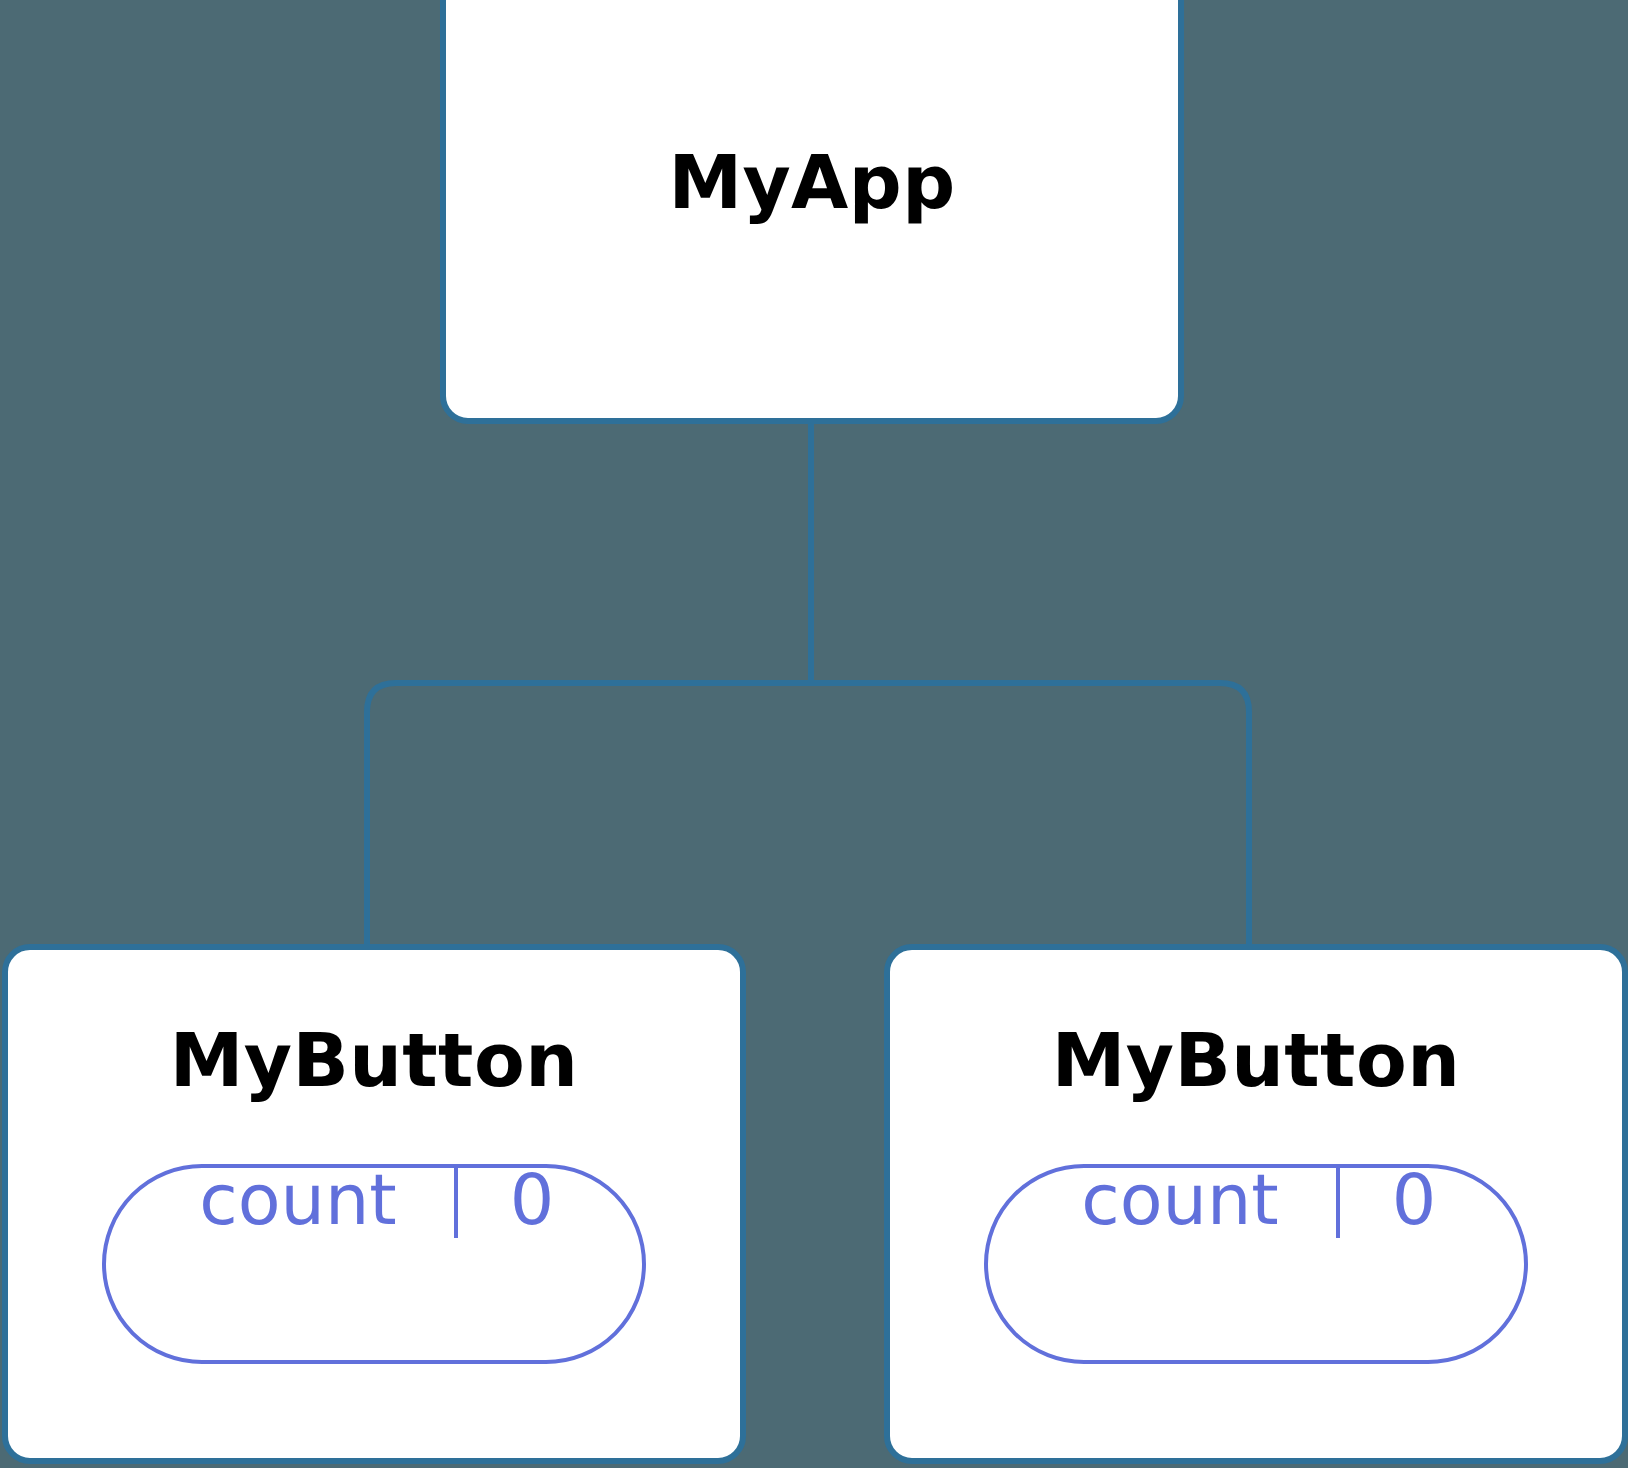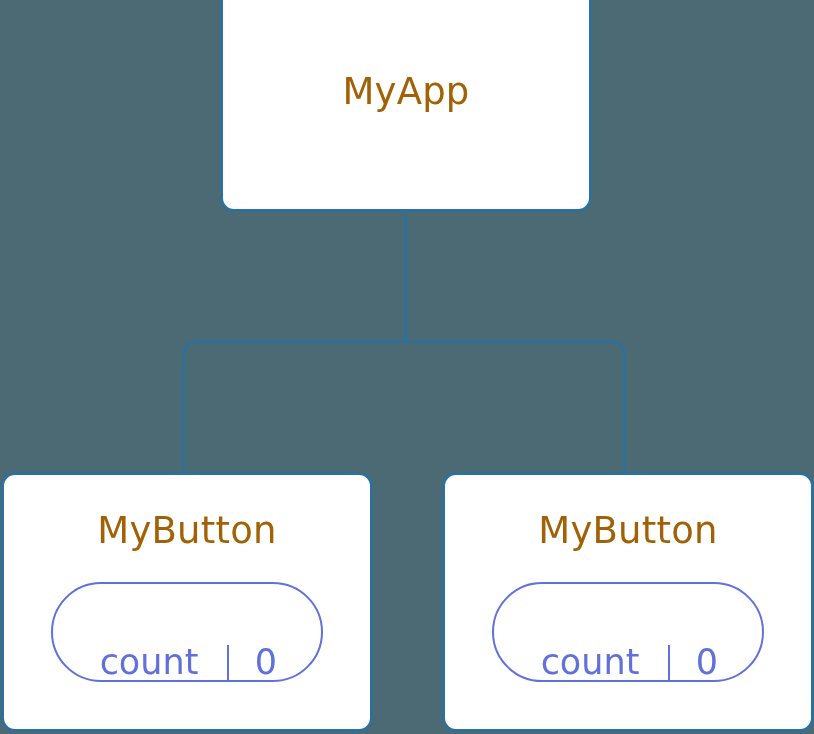--- a/index.html
+++ b/index.html
@@ -60,38 +60,38 @@
 
   #node-mybutton-right {
     left: 442px;
     top: 472px;
     width: 372px;
     height: 260px;
     padding-top: 36px;
   }
 
   .node-title {
-    color: #a16207;
+    color: #000000;
     font-size: 37px;
-    font-weight: 400;
+    font-weight: 700;
     letter-spacing: 0.2px;
     line-height: 1.1;
     text-align: center;
     white-space: nowrap;
   }
 
   .state-pill {
     position: relative;
     box-sizing: border-box;
     margin-top: 30px;
     height: 100px;
     border: 2.5px solid #6170db;
     border-radius: 50px;
     display: flex;
-    align-items: flex-end;
+    align-items: flex-start;
     background: transparent;
   }
 
   .pill-key {
     display: flex;
     align-items: center;
     justify-content: center;
     box-sizing: border-box;
     width: 176px;
     padding-left: 18px;

